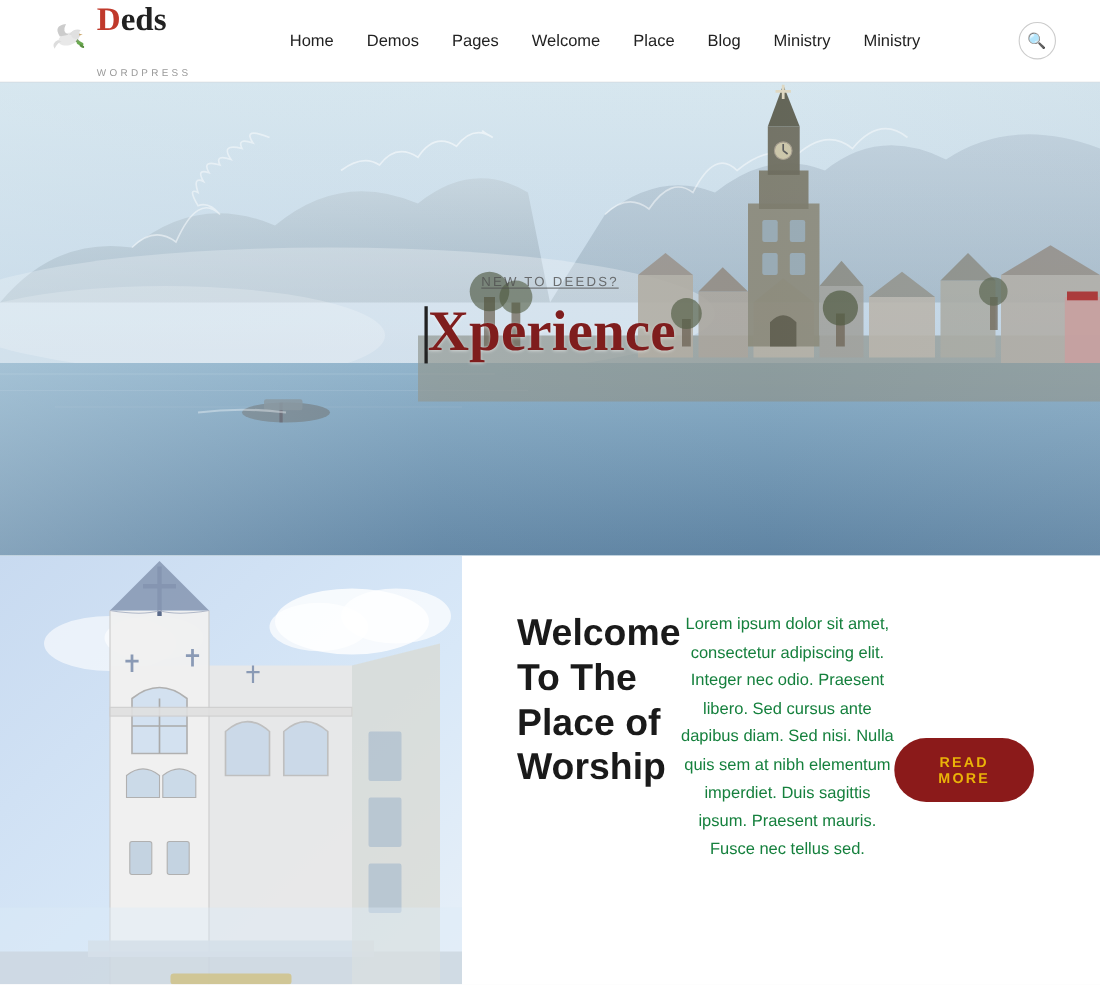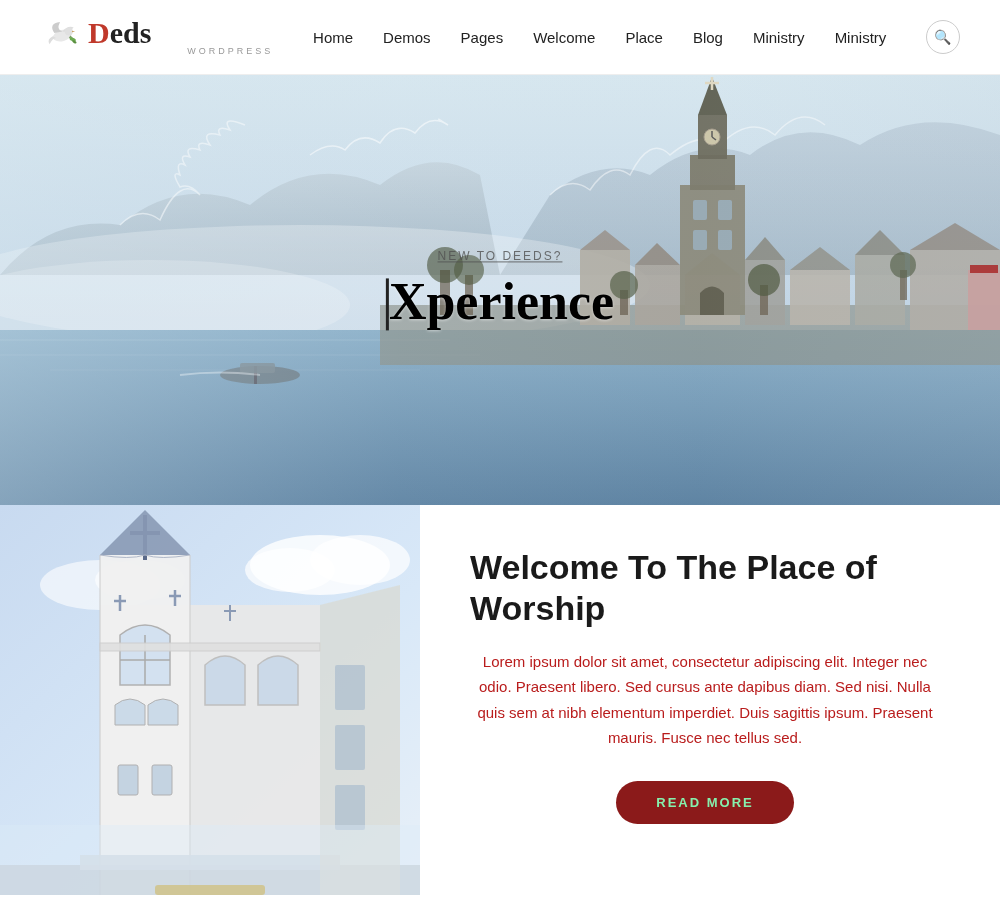--- a/index.html
+++ b/index.html
@@ -15,22 +15,21 @@
       background: #fff;
       border-bottom: 1px solid #eee;
     }
     .logo-area {
       display: flex;
       align-items: center;
       gap: 8px;
     }
     .logo-text {
       display: flex;
-      flex-direction: row;
-      gap: 36px;
+      flex-direction: column;
     }
     .logo-deeds {
       font-size: 30px;
       font-weight: 700;
       color: #222;
       font-family: 'Georgia', serif;
       line-height: 1;
       position: relative;
     }
     .logo-deeds span.red {
@@ -105,21 +104,21 @@
       letter-spacing: 2px;
       color: rgba(80,80,80,0.8);
       text-transform: uppercase;
       margin-bottom: 10px;
       font-family: Arial, sans-serif;
       text-decoration: underline;
     }
     .hero-title {
       font-size: 52px;
       font-weight: 700;
-      color: #000000;
+      color: #7f1d1d;
       font-family: 'Georgia', serif;
       line-height: 1.1;
       text-shadow: 0 1px 3px rgba(255,255,255,0.5);
     }
 
     
     .welcome-section {
       display: flex;
       width: 1000px;
       height: 390px;
@@ -134,45 +133,45 @@
     }
     .welcome-image-bg {
       width: 100%;
       height: 100%;
       position: absolute;
       top: 0; left: 0;
     }
     .welcome-content {
       flex: 1;
       display: flex;
-      flex-direction: column;
+      flex-direction: row;
       justify-content: center;
-      padding: 21px 60px 50px 50px;
+      padding: 50px 60px 50px 50px;
       background: #fff;
     }
     .welcome-title {
       font-size: 34px;
       font-weight: 800;
       color: #1a1a1a;
       font-family: Arial, sans-serif;
       line-height: 1.2;
       margin-bottom: 20px;
     }
     .welcome-text {
       font-size: 15px;
-      color: #b91c1c;
+      color: #15803d;
       line-height: 1.7;
       font-family: Arial, sans-serif;
       margin-bottom: 30px;
       text-align: center;
     }
     .read-more-btn {
       display: inline-block;
       background: #8b1a1a;
-      color: #86efac;
+      color: #eab308;
       padding: 14px 40px;
       border-radius: 30px;
       font-size: 13px;
       font-weight: 700;
       letter-spacing: 2px;
       text-transform: uppercase;
       font-family: Arial, sans-serif;
       cursor: pointer;
       border: none;
       align-self: center;

